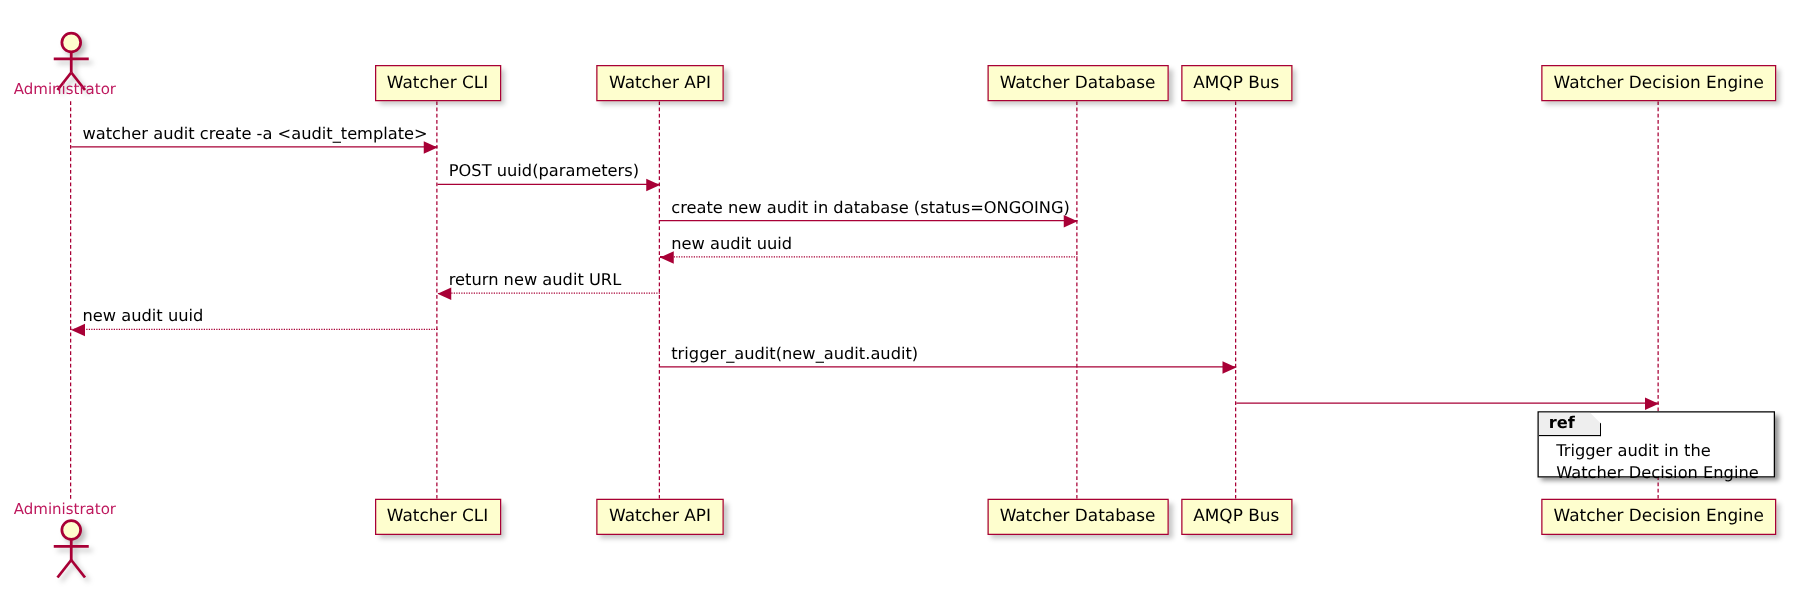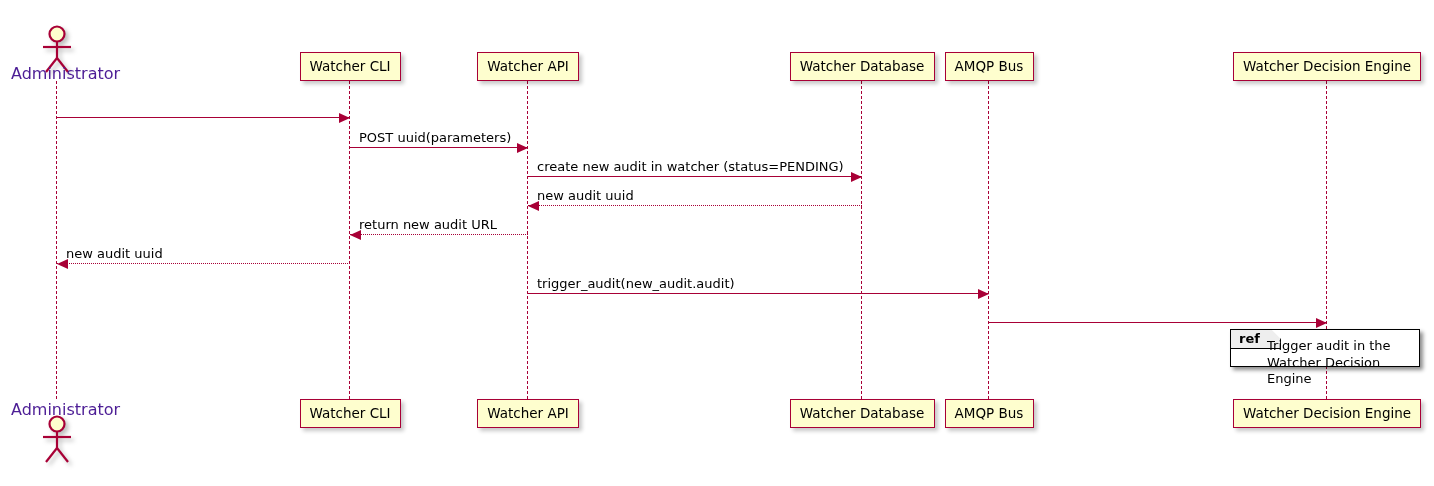--- a/index.html
+++ b/index.html
@@ -37,22 +37,22 @@
   }
 
   
   .actor {
     position: absolute;
     width: 48px;
     height: 48px;
   }
   .actor-label {
     position: absolute;
-    font-size: 16px;
-    color: #4c1d95;
+    font-size: 12px;
+    color: #be185d;
     white-space: nowrap;
   }
 
   
   .lifeline {
     position: absolute;
     width: 0;
     border-left: 1.5px dashed #A80036;
   }
 
@@ -106,26 +106,25 @@
     font-size: 13px;
     font-weight: bold;
     color: #000000;
     padding: 2px 20px 2px 8px;
     line-height: 1.1;
     clip-path: polygon(0 0, calc(100% - 9px) 0, 100% 9px, 100% 100%, 0 100%);
   }
   .ref-body {
     position: absolute;
     left: 14px;
-    top: 8px;
+    top: 24px;
     font-size: 13px;
     color: #000000;
     line-height: 1.28;
     white-space: pre-line;
-    margin-left: 22px;
   }
 </style>
 </head>
 <body>
 
 <div id="canvas">
     <div class="lifeline" style="left: 56.25px; top: 81px; height: 318px;"></div>
     <div class="actor" style="left: 33px; top: 25px;"><svg viewBox="0 0 48 48" width="48" height="48" style="filter: drop-shadow(rgba(0, 0, 0, 0.25) 3px 3px 2px);">
         <circle cx="24" cy="9" r="7.5" fill="#FEFECE" stroke="#A80036" stroke-width="2.2"></circle>
         <line x1="24" y1="16.5" x2="24" y2="33" stroke="#A80036" stroke-width="2.2"></line>
@@ -152,38 +151,39 @@
     <div class="participant" style="left: 789.5px; top: 52px; width: 145px;">Watcher Database</div>
     <div class="participant" style="left: 789.5px; top: 399px; width: 145px;">Watcher Database</div>
     <div class="lifeline" style="left: 988.25px; top: 81px; height: 318px;"></div>
     <div class="participant" style="left: 944.5px; top: 52px; width: 89px;">AMQP Bus</div>
     <div class="participant" style="left: 944.5px; top: 399px; width: 89px;">AMQP Bus</div>
     <div class="lifeline" style="left: 1326.25px; top: 81px; height: 318px;"></div>
     <div class="participant" style="left: 1233px; top: 52px; width: 188px;">Watcher Decision Engine</div>
     <div class="participant" style="left: 1233px; top: 399px; width: 188px;">Watcher Decision Engine</div>
     <div class="msg" style="left: 57px; top: 117px; width: 293px;"></div>
     <div class="arrowhead right" style="top: 112.5px; left: 339px;"></div>
+    <div class="msg-label" style="top: 101px; left: 66px;">watcher audit create -a &lt;audit_template&gt;</div>
     <div class="msg" style="left: 350px; top: 147px; width: 178px;"></div>
     <div class="arrowhead right" style="top: 142.5px; left: 517px;"></div>
     <div class="msg-label" style="top: 131px; left: 359px;">POST uuid(parameters)</div>
     <div class="msg" style="left: 528px; top: 176px; width: 334px;"></div>
     <div class="arrowhead right" style="top: 171.5px; left: 851px;"></div>
-    <div class="msg-label" style="top: 160px; left: 537px;">create new audit in watcher (status=PENDING)</div>
+    <div class="msg-label" style="top: 160px; left: 537px;">create new audit in database (status=ONGOING)</div>
     <div class="msg dotted" style="left: 528px; top: 205px; width: 334px;"></div>
     <div class="arrowhead left" style="top: 200.5px; left: 528px;"></div>
     <div class="msg-label" style="top: 189px; left: 537px;">new audit uuid</div>
     <div class="msg dotted" style="left: 350px; top: 234px; width: 178px;"></div>
     <div class="arrowhead left" style="top: 229.5px; left: 350px;"></div>
     <div class="msg-label" style="top: 218px; left: 359px;">return new audit URL</div>
     <div class="msg dotted" style="left: 57px; top: 263px; width: 293px;"></div>
     <div class="arrowhead left" style="top: 258.5px; left: 57px;"></div>
     <div class="msg-label" style="top: 247px; left: 66px;">new audit uuid</div>
     <div class="msg" style="left: 528px; top: 293px; width: 461px;"></div>
     <div class="arrowhead right" style="top: 288.5px; left: 978px;"></div>
     <div class="msg-label" style="top: 277px; left: 537px;">trigger_audit(new_audit.audit)</div>
     <div class="msg" style="left: 989px; top: 322px; width: 338px;"></div>
     <div class="arrowhead right" style="top: 317.5px; left: 1316px;"></div>
-    <div class="ref-box" style="left: 1230px; top: 329px; width: 190px; height: 38px;">
+    <div class="ref-box" style="left: 1230px; top: 329px; width: 190px; height: 53px;">
       <div class="ref-tab">ref</div>
       <div class="ref-body">Trigger audit in the
 Watcher Decision Engine</div>
     </div>
   </div>
 
 </body></html>

